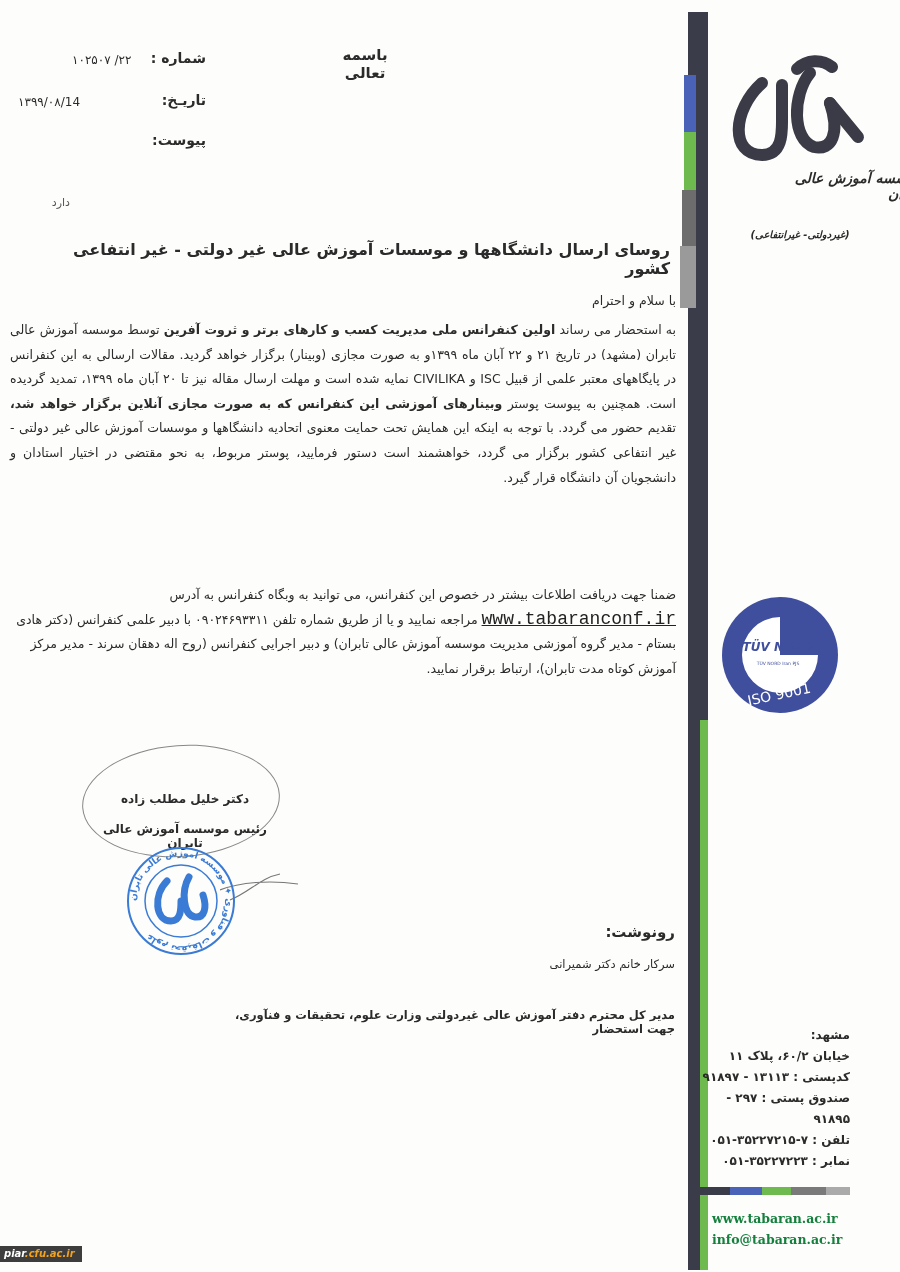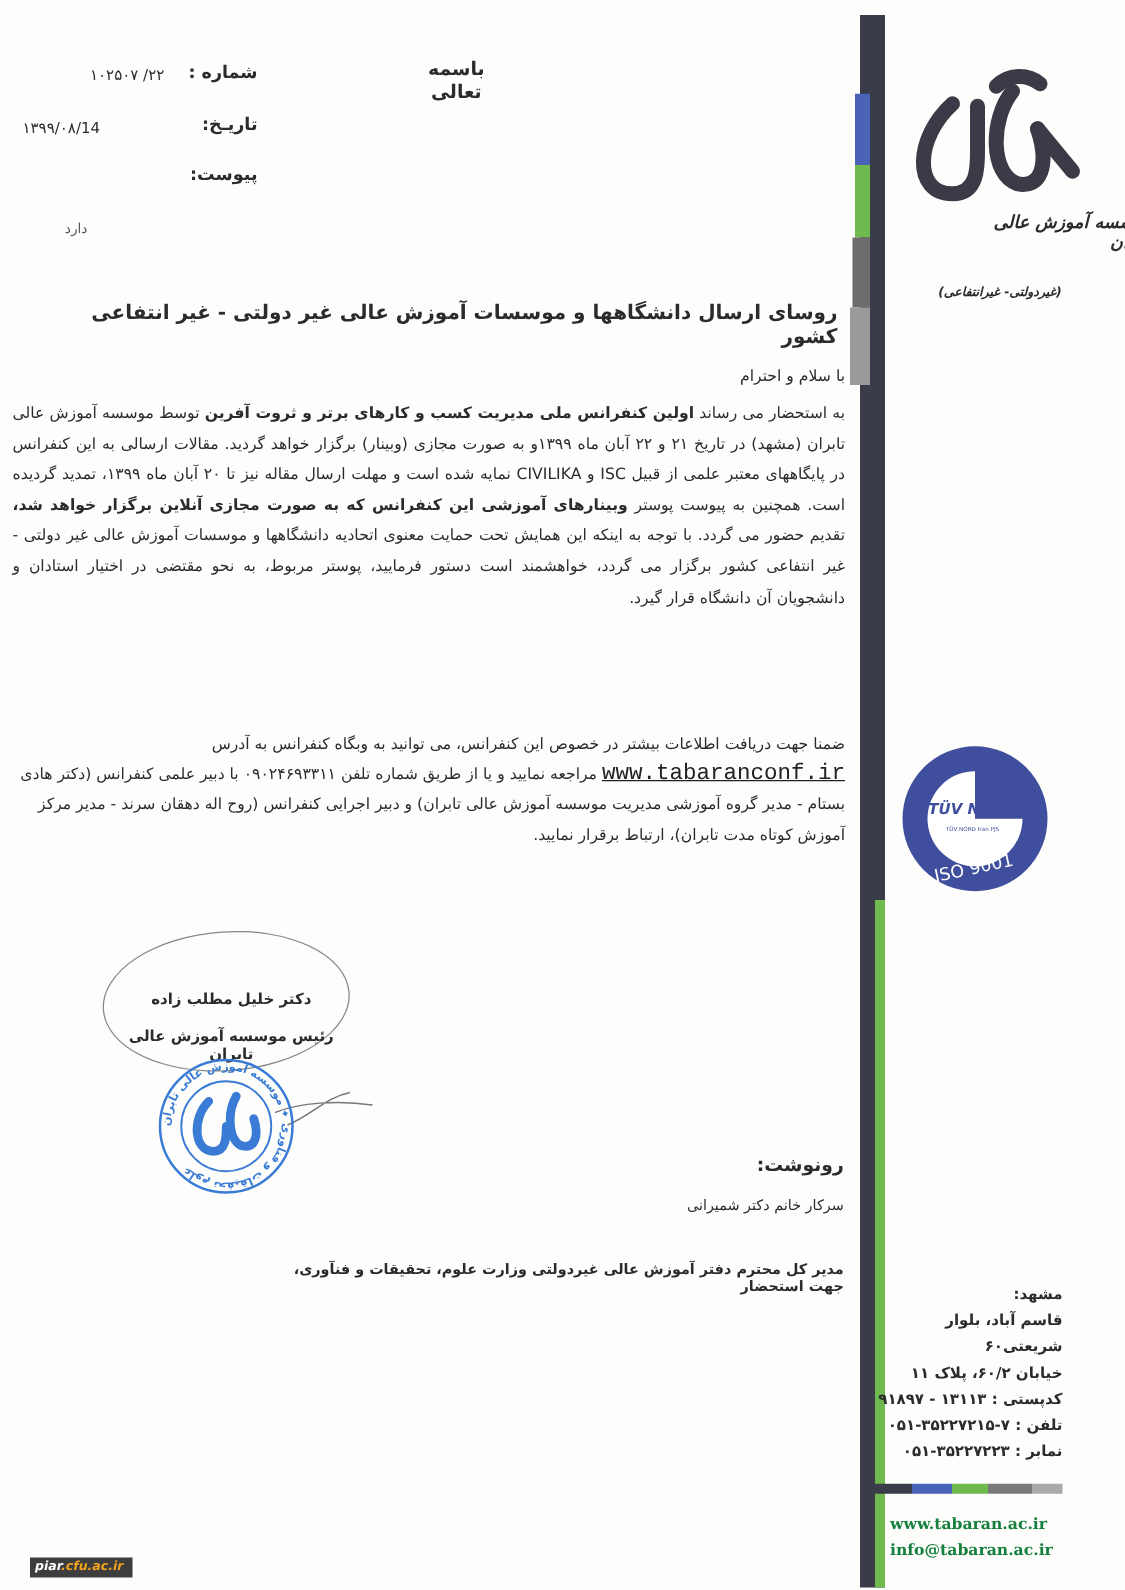--- a/index.html
+++ b/index.html
@@ -3,21 +3,21 @@
 <meta charset="utf-8">
 <style>
   html,body{margin:0;padding:0;}
   body{width:900px;height:1272px;background:#fdfdfb;position:relative;overflow:hidden;font-family:"DejaVu Sans",sans-serif;color:#2b2b2b;}
   .abs{position:absolute;}
   .rtl{direction:rtl;text-align:right;unicode-bidi:embed;}
   
   .bismillah{top:46px;left:320px;width:90px;font-size:15px;font-weight:bold;text-align:center;}
   .meta-label{font-size:14px;font-weight:bold;width:70px;}
   .meta-val{font-size:12px;width:110px;text-align:left;direction:ltr;}
-  .attach-val{font-size:11px;color:#555;}
+  .attach-val{font-size:11px;color:#555;margin-top:20px;}
   
   .addressee{top:240px;left:70px;width:600px;font-size:16px;font-weight:bold;}
   .greeting{top:293px;left:70px;width:606px;font-size:12.5px;}
   .para{top:318px;left:10px;width:666px;font-size:12.5px;line-height:24.6px;text-align:justify;text-align-last:right;}
   .para b{font-weight:bold;margin-top:35px;}
   .para2{top:583px;left:10px;width:666px;font-size:12.5px;line-height:24.2px;}
   .link{color:#222;text-decoration:underline;font-size:18px;font-family:Liberation Mono, monospace;direction:ltr;unicode-bidi:embed;}
   
   .sig-oval{top:745px;left:82px;width:196px;height:110px;border:1.5px solid #888;border-radius:50%;transform:rotate(-4deg);}
   .sig-name{top:792px;left:110px;width:150px;font-size:12px;font-weight:bold;text-align:center;}
@@ -25,21 +25,21 @@
   .stamp{top:845px;left:125px;width:112px;height:112px;}
   
   .cc-head{top:923px;left:540px;width:135px;font-size:15px;font-weight:bold;}
   .cc-l1{top:957px;left:400px;width:275px;font-size:11.5px;}
   .cc-l2{top:1008px;left:230px;width:445px;font-size:11.5px;font-weight:bold;}
   
   .bar{position:absolute;}
   
   .contact{top:1025px;left:700px;width:150px;font-size:12px;font-weight:bold;line-height:21px;}
   .web{top:1208px;left:712px;width:150px;font-family:"DejaVu Serif",serif;font-weight:bold;font-size:12.5px;color:#15803d;line-height:21px;direction:ltr;text-align:left;}
-  .badge{top:1246px;left:0;width:78px;height:16px;background:#3d3d3d;color:#fff;font-size:10px;font-style:italic;font-weight:bold;line-height:16px;padding-left:4px;margin-left:24px;}
+  .badge{top:1246px;left:0;width:78px;height:16px;background:#3d3d3d;color:#fff;font-size:10px;font-style:italic;font-weight:bold;line-height:16px;padding-left:4px;}
   .badge span{color:#f2a21c;}
   .logo-text{top:170px;left:762px;width:160px;font-size:14px;font-weight:bold;text-align:right;font-style:italic;}
   .logo-sub{top:198px;left:740px;width:120px;font-size:10px;font-weight:bold;text-align:center;font-style:italic;margin-top:31px;}
   .iso{top:595px;left:720px;width:120px;height:120px;}
 </style>
 </head>
 <body>
 
 <div class="bar" style="left:688px;top:12px;width:20px;height:1258px;background:#3b3c4a;"></div>
 <div class="bar" style="left:684px;top:75px;width:12px;height:57px;background:#4a63b8;"></div>
@@ -109,23 +109,23 @@
   <circle cx="60" cy="60" r="58" fill="#3f4f9e"></circle>
   <path d="M60 22 A 38 38 0 1 0 98 60 L 60 60 Z" fill="#fff"></path>
   <path d="M82 28 C 96 34, 104 48, 102 62" fill="none" stroke="#3f4f9e" stroke-width="1"></path>
   <text x="58" y="56" text-anchor="middle" font-size="12" font-style="italic" font-weight="bold" fill="#3f4f9e" font-family="DejaVu Sans, sans-serif">TÜV NORD</text>
   <text x="58" y="70" text-anchor="middle" font-size="4.5" fill="#3f4f9e" font-family="DejaVu Sans, sans-serif">TÜV NORD Iran PJS</text>
   <text x="60" y="104" text-anchor="middle" font-size="14" fill="#fff" font-family="DejaVu Sans, sans-serif" transform="rotate(-12 60 104)">ISO 9001</text>
 </svg>
 
 <div class="abs rtl contact">
   <div>مشهد:</div>
-  <div>قاسم آباد، بلوار شریعتی۶۰</div>
   <div>خیابان ۶۰/۲، پلاک ۱۱</div>
   <div>کدپستی : ۱۳۱۱۳ - ۹۱۸۹۷</div>
+  <div>صندوق پستی : ۲۹۷ - ۹۱۸۹۵</div>
   <div>تلفن : ۷-۳۵۲۲۷۲۱۵-۰۵۱</div>
   <div>نمابر : ۳۵۲۲۷۲۲۳-۰۵۱</div>
 </div>
 <div class="abs web">
   <div>www.tabaran.ac.ir</div>
   <div>info@tabaran.ac.ir</div>
 </div>
 
 <div class="abs badge"><span style="color:#fff">piar</span><span>.cfu.ac.ir</span></div>
 

